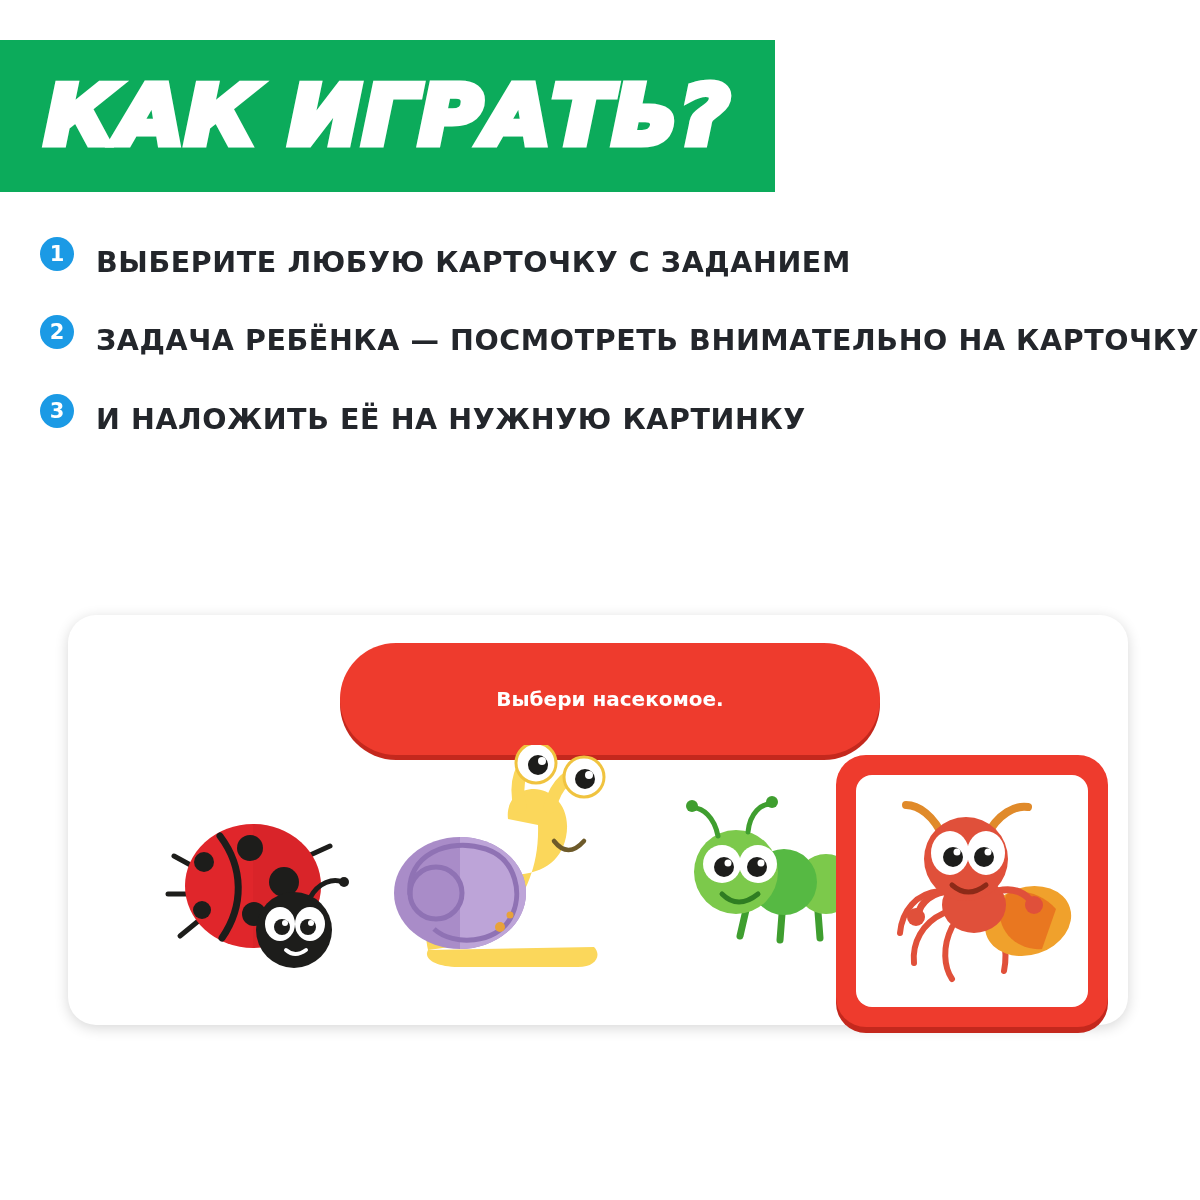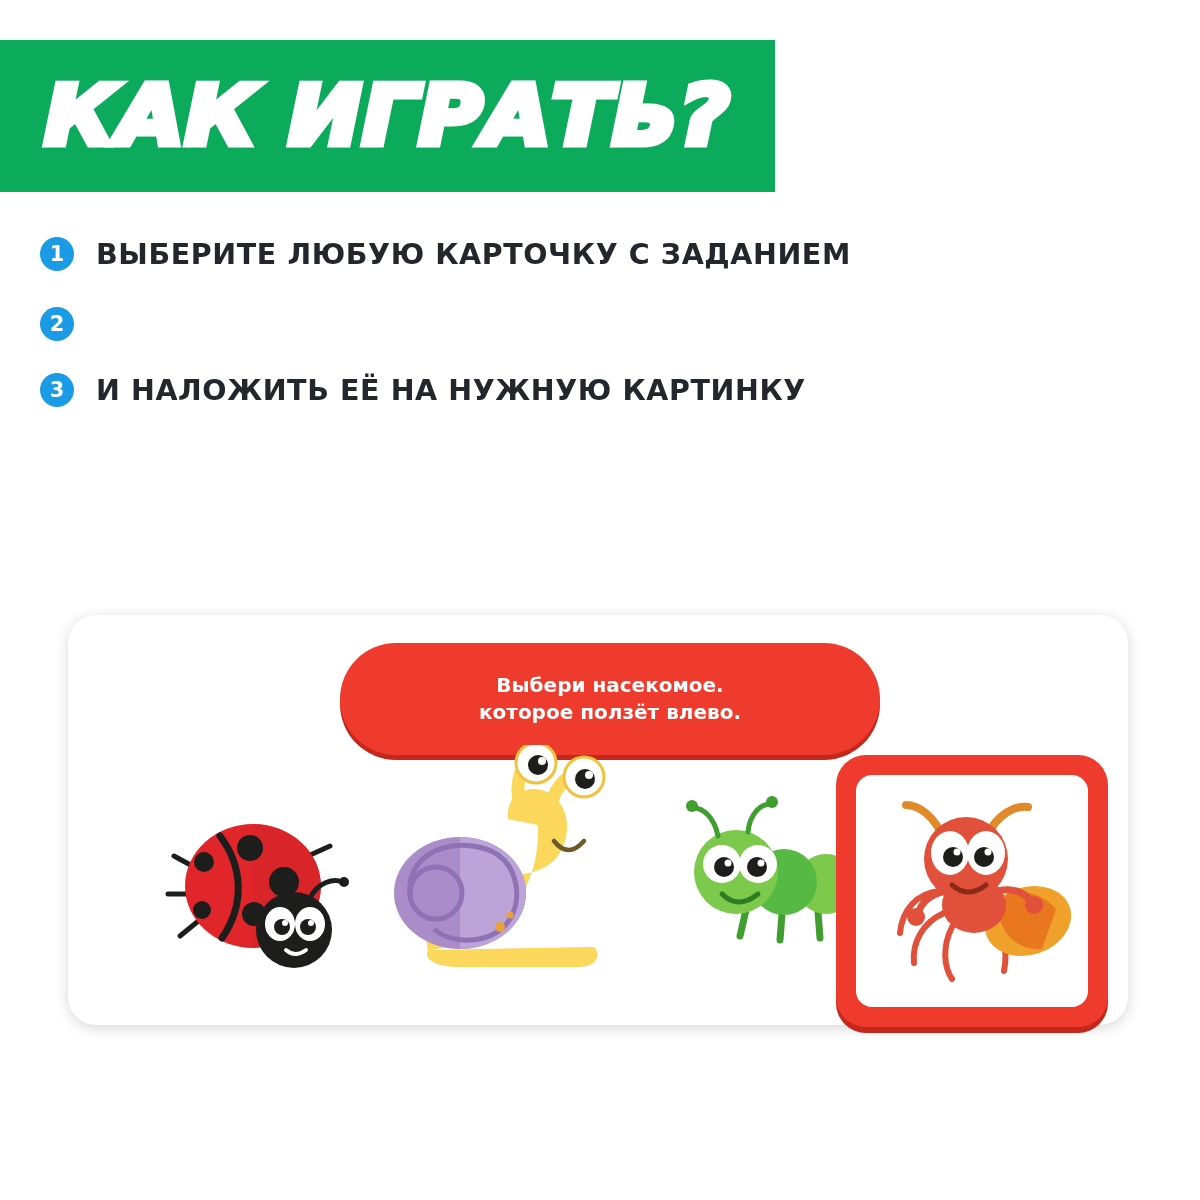--- a/index.html
+++ b/index.html
@@ -78,21 +78,21 @@
     margin-left: 22px;
     font-family: "DejaVu Sans", sans-serif;
     font-size: 28.5px;
     font-weight: bold;
     color: #23262b;
     line-height: 1.42;
     letter-spacing: 0.6px;
     text-transform: uppercase;
     font-variant: small-caps;
   }
-  .step-text .line { display: block; white-space: nowrap; }
+  .step-text .line { display: block; white-space: nowrap; margin-top: 8px; }
 
   
   .example-panel {
     position: absolute;
     left: 68px;
     top: 615px;
     width: 1060px;
     height: 410px;
     background: #ffffff;
     border-radius: 28px;
@@ -171,38 +171,38 @@
     <div class="step">
       <div class="step-badge">1</div>
       <div class="step-text">
         <span class="line">Выберите любую карточку с заданием</span>
       </div>
     </div>
 
     <div class="step">
       <div class="step-badge">2</div>
       <div class="step-text">
+        <span class="line">Задача ребёнка — посмотреть внимательно на карточку</span>
       </div>
     </div>
 
     <div class="step">
       <div class="step-badge">3</div>
       <div class="step-text">
         <span class="line">и наложить её на нужную картинку</span>
       </div>
     </div>
 
   </div>
 
   <div class="example-panel">
 
     <div class="task-bubble">
       <div class="task-text">
         <span class="line">Выбери насекомое.</span>
-        <span class="line">которое ползёт влево.</span>
       </div>
     </div>
 
     <div class="creature-row">
 
       <div class="creature" style="left:90px; top:25px;">
         <svg width="200" height="190" viewBox="0 0 200 190" aria-hidden="true">
 
           <g stroke="#1d1d1b" stroke-width="5" stroke-linecap="round" fill="none">
             <path d="M38 78 L16 66"></path>

